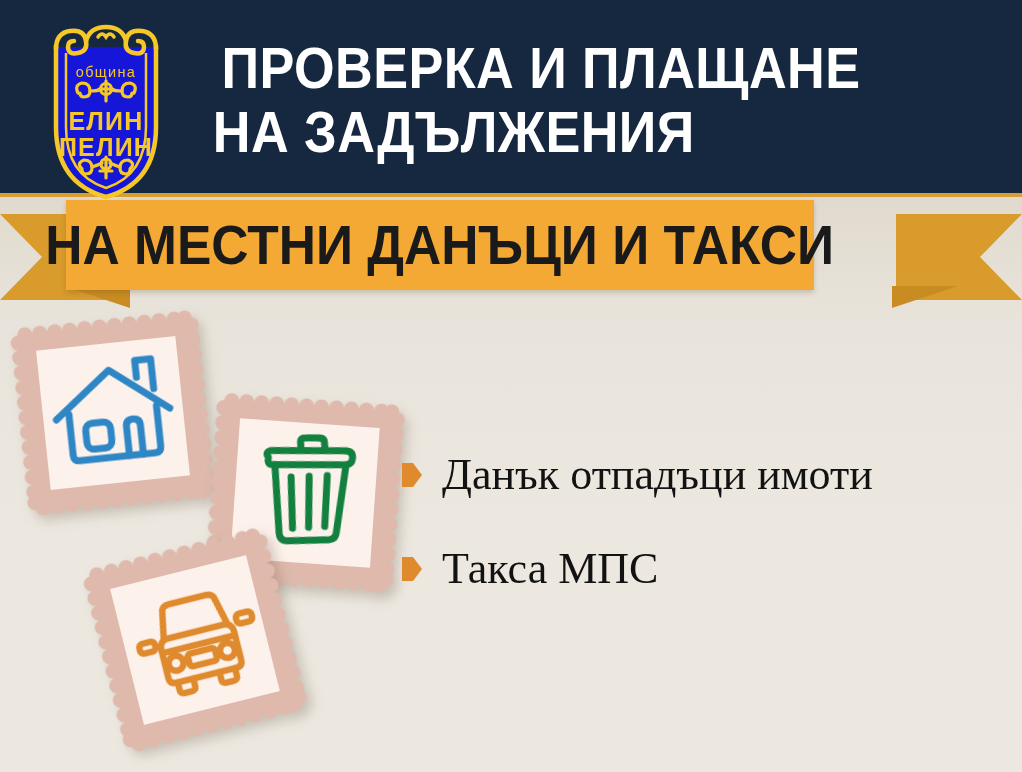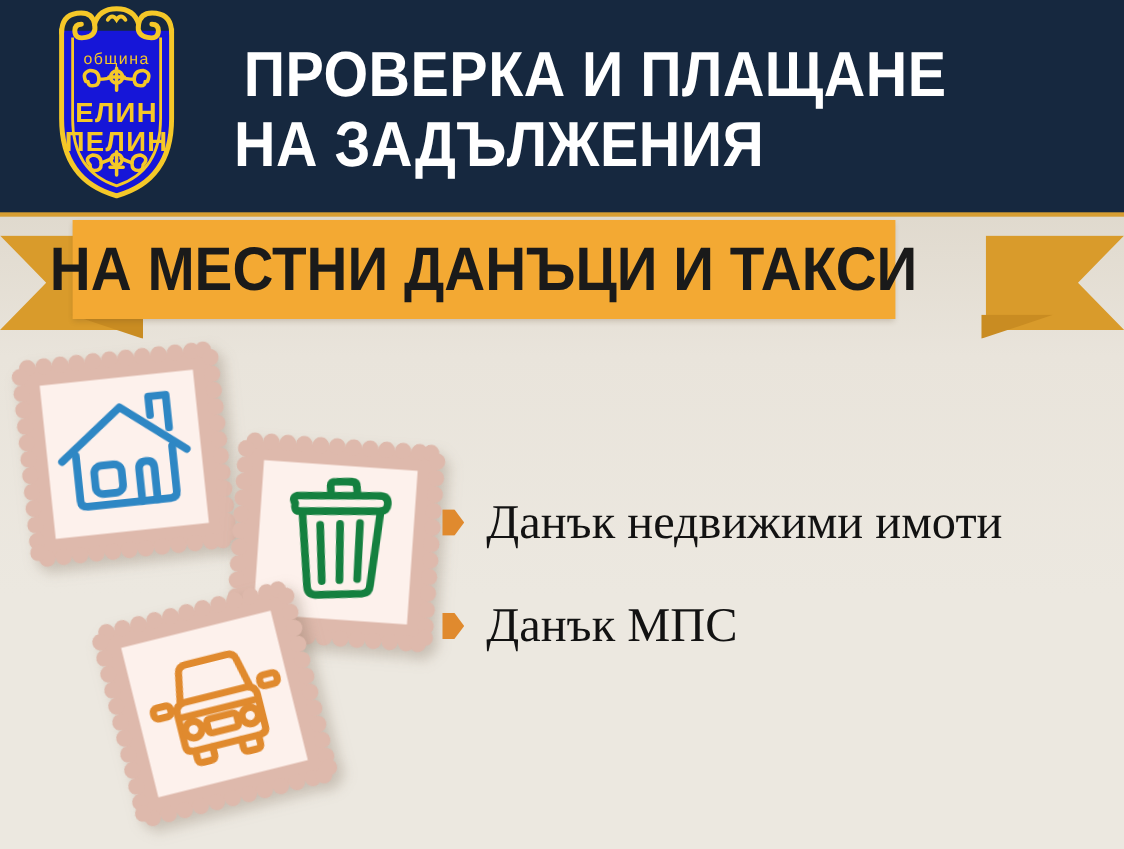--- a/index.html
+++ b/index.html
@@ -39,21 +39,21 @@
     font-size:58px;
     line-height:1.10;
     letter-spacing:0.5px;
     transform:scaleX(0.90);
     white-space:nowrap;
     text-align:center;
   }
 
   
   .emblem{
-    position:absolute;left:26px;top:4px;width:160px;height:180px;z-index:7;
+    position:absolute;left:26px;top:23px;width:160px;height:180px;z-index:7;
   }
   .emblem svg{display:block;width:160px;height:180px;}
 
   
   .ribbon{
     position:absolute;left:0;top:196px;width:1022px;height:116px;z-index:3;
   }
   .ribbon-tail{
     position:absolute;top:18px;width:126px;height:86px;
     background:#d99b2b;
@@ -389,21 +389,21 @@
         <rect x="140" y="80" width="16" height="10" rx="4"></rect>
         <path d="M68 132 L68 140 Q68 144 73 144 L79 144 Q84 144 84 140 L84 132"></path>
         <path d="M111 132 L111 140 Q111 144 116 144 L122 144 Q127 144 127 140 L127 132"></path>
       </g>
     </svg>
   </div>
 
   <div class="list">
     <div class="list-item">
       <span class="bullet"></span>
-      <span class="item-label">Данък недвижими имоти</span>
+      <span class="item-label">Данък отпадъци имоти</span>
     </div>
     <div class="list-item">
       <span class="bullet"></span>
-      <span class="item-label">Данък МПС</span>
+      <span class="item-label">Такса МПС</span>
     </div>
   </div>
 
 </div>
 
 </body></html>

